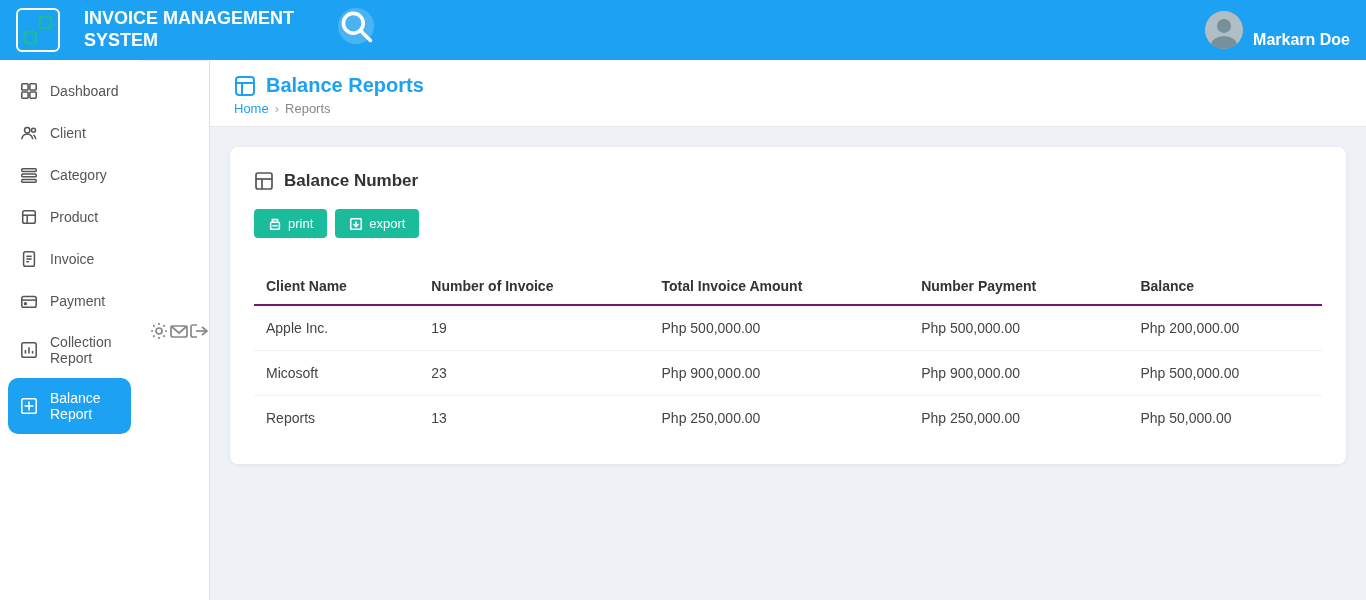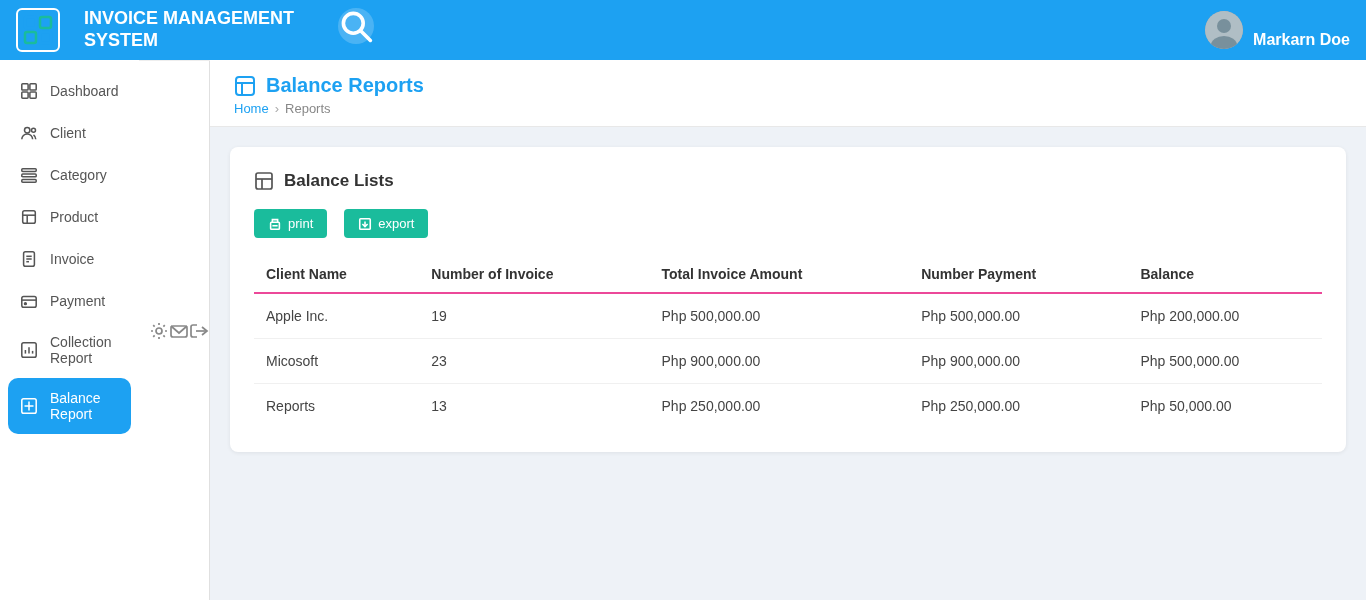--- a/index.html
+++ b/index.html
@@ -126,40 +126,40 @@
       box-shadow: 0 1px 4px rgba(0,0,0,0.07);
     }
     .card-title {
       display: flex; align-items: center; gap: 10px;
       font-size: 17px; font-weight: 600; color: #333;
       margin-bottom: 18px;
     }
     .card-title svg { width: 20px; height: 20px; color: #555; }
 
     
-    .btn-group { display: flex; gap: 17px; margin-bottom: 18px; }
+    .btn-group { display: flex; gap: 8px; margin-bottom: 30px; }
     .btn {
       display: flex; align-items: center; gap: 6px;
       padding: 7px 14px;
       border: none;
       border-radius: 4px;
       font-size: 13px;
       cursor: pointer;
       font-weight: 500;
     }
     .btn-teal { background: #1abc9c; color: #fff; }
     .btn svg { width: 14px; height: 14px; }
 
     
     table {
       width: 100%;
       border-collapse: collapse;
       font-size: 14px;
     }
-    thead tr { border-bottom: 2px solid #ec4899; }
+    thead tr { border-bottom: 2px solid #701a75; }
     thead th {
       text-align: left;
       padding: 10px 12px;
       color: #333;
       font-weight: 600;
       font-size: 14px;
     }
     tbody tr { border-bottom: 1px solid #f0f0f0; }
     tbody tr:last-child { border-bottom: none; }
     tbody td {
@@ -328,21 +328,21 @@
       </div>
     </div>
 
     <div class="card">
       <div class="card-title">
         <svg viewBox="0 0 20 20" fill="none" stroke="#555" stroke-width="1.7">
           <rect x="2" y="2" width="16" height="16" rx="2"></rect>
           <line x1="2" y1="8" x2="18" y2="8"></line>
           <line x1="8" y1="8" x2="8" y2="18"></line>
         </svg>
-        <span>Balance Lists</span>
+        <span>Balance Number</span>
       </div>
 
       <div class="btn-group">
         <button class="btn btn-teal">
           <svg viewBox="0 0 16 16" fill="none" stroke="#fff" stroke-width="1.8">
             <rect x="3" y="6" width="10" height="8" rx="1"></rect>
             <path d="M5 6V3h6v3"></path>
             <line x1="5" y1="10" x2="11" y2="10"></line>
           </svg>
           <span>print</span>

